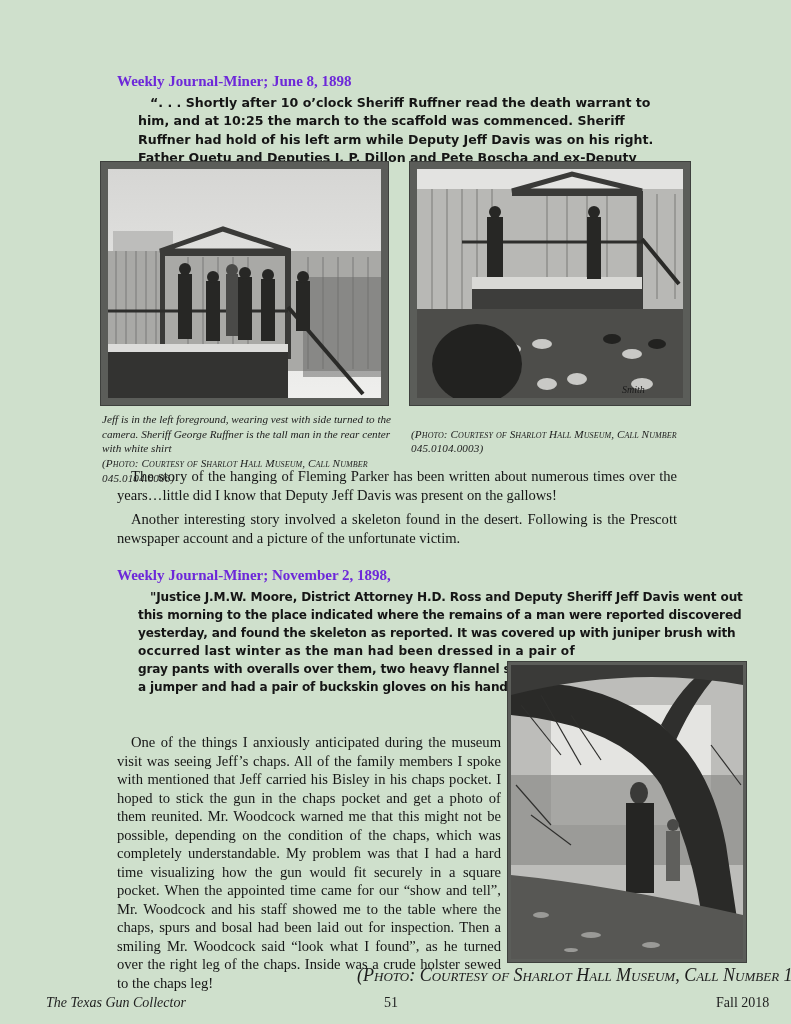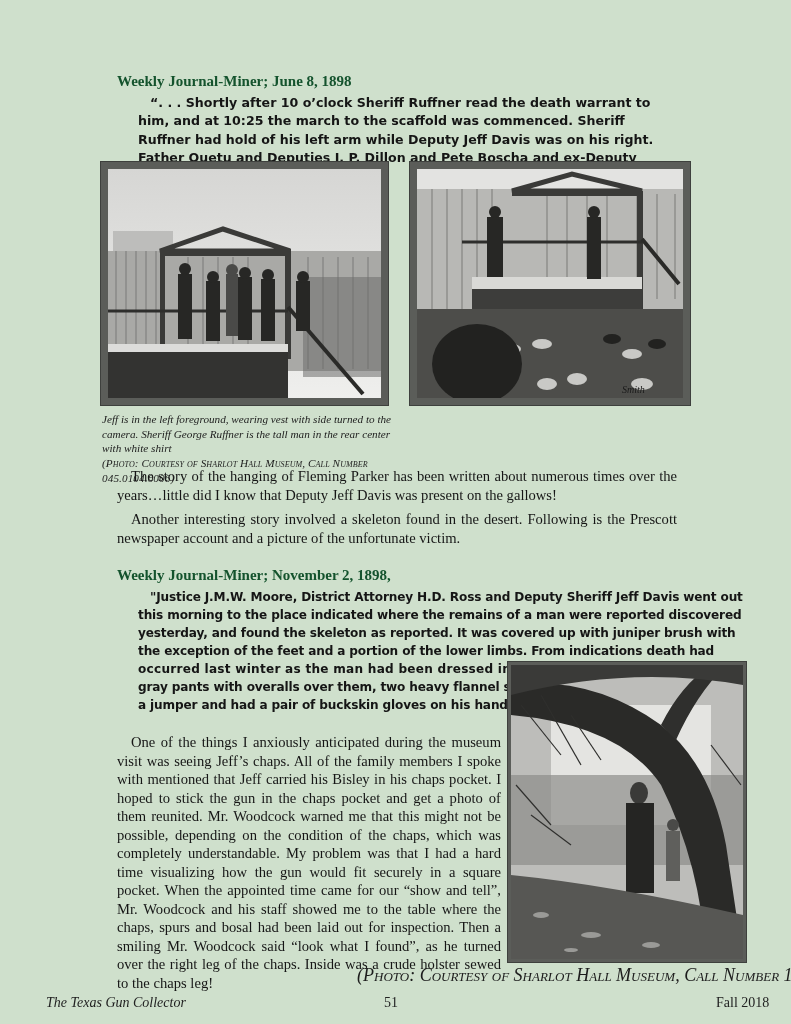--- a/index.html
+++ b/index.html
@@ -8,21 +8,21 @@
     background: #cfe0cc;
     position: relative;
     color: #1a1a1a;
     font-family: "Liberation Serif", "DejaVu Serif", serif;
   }
   .heading {
     position: absolute;
     font-family: "Liberation Serif", serif;
     font-weight: bold;
     font-size: 15px;
-    color: #14532d;
+    color: #6d28d9;
     white-space: nowrap;
   }
   .quote {
     position: absolute;
     font-family: "DejaVu Sans", "Liberation Sans", sans-serif;
     font-size: 12.6px;
     line-height: 18.3px;
     color: #151515;
     font-weight: bold;
   }
@@ -194,34 +194,34 @@
     </svg>
   </div>
 </div>
 
 <div class="caption" style="left:102px; top:412px; width:300px;">
   <span class="desc">Jeff is in the left foreground, wearing vest with side turned to the camera.  Sheriff George Ruffner is the tall man in the rear center with white shirt</span><br>
   <span class="desc credit">(Photo: Courtesy of Sharlot Hall Museum, Call Number 045.0104.0006)</span>
 </div>
 <div class="caption" style="left:411px; top:412px; width:290px;">
   <br>
+  <span class="desc credit">(Photo: Courtesy of Sharlot Hall Museum, Call Number 045.0104.0003)</span>
 </div>
 
 <div class="body-text" style="left:117px; top:467px; width:560px;">
   <p style="margin-bottom:6px;">The story of the hanging of Fleming Parker has been written about numerous times over the years…little did I know that Deputy Jeff Davis was present on the gallows!</p>
   <p>Another interesting story involved a skeleton found in the desert.  Following is the Prescott newspaper account and a picture of the unfortunate victim.</p>
 </div>
 
 <div class="heading" style="left:117px; top:567px;">Weekly Journal-Miner; November 2, 1898,</div>
 
 <div class="quote q2" style="left:138px; top:588px; width:580px; white-space:nowrap;">
   <div style="padding-left:12px;">"Justice J.M.W. Moore, District Attorney H.D. Ross and Deputy Sheriff Jeff Davis went out</div>
   <div>this morning to the place indicated where the remains of a man were reported discovered</div>
   <div>yesterday, and found the skeleton as reported.  It was covered up with juniper brush with</div>
-  <div>the exception of the feet and a portion of the lower limbs. From indications death had</div>
   <div style="letter-spacing:0.25px;">occurred last winter as the man had been dressed in a pair of</div>
   <div>gray pants with overalls over them, two heavy flannel shirts and</div>
   <div>a jumper and had a pair of buckskin gloves on his hands.  A hole,</div>
 </div>
 
 <div class="photo" style="left:508px; top:662px; width:238px; height:300px; padding:3px;">
   <div class="img" aria-label="Figure under a large juniper tree on a hillside with a man in a hat standing beside">
     <svg width="232" height="294" viewBox="0 0 232 294">
       <rect width="232" height="294" fill="#bdbdba"></rect>
       <rect x="40" y="40" width="160" height="120" fill="#e4e4e1"></rect>

